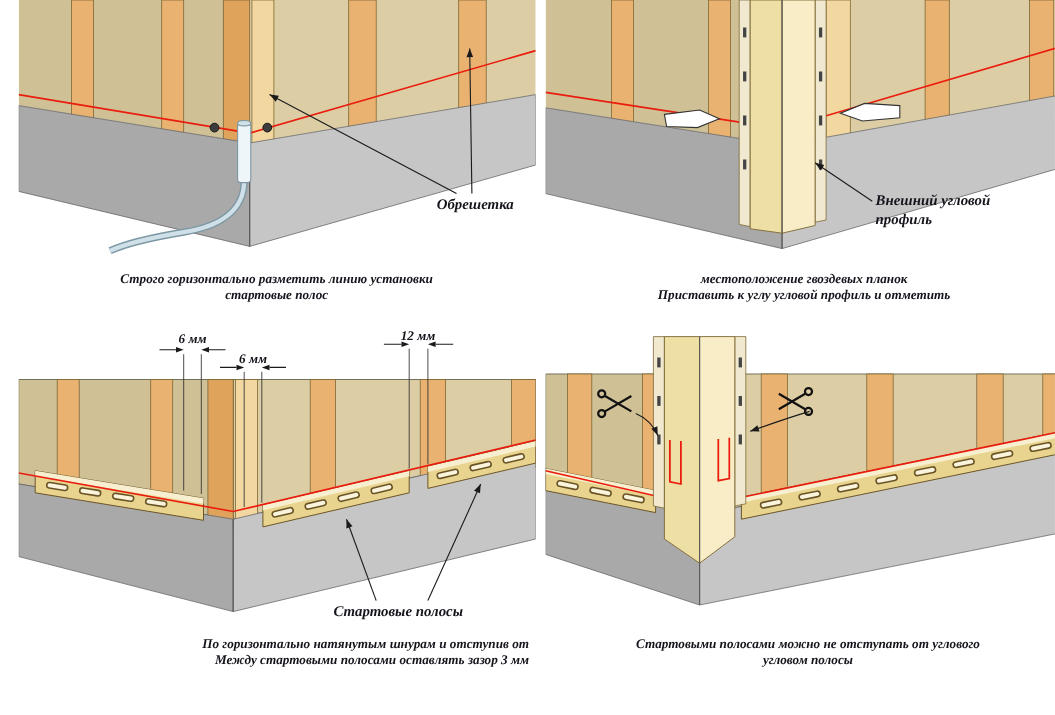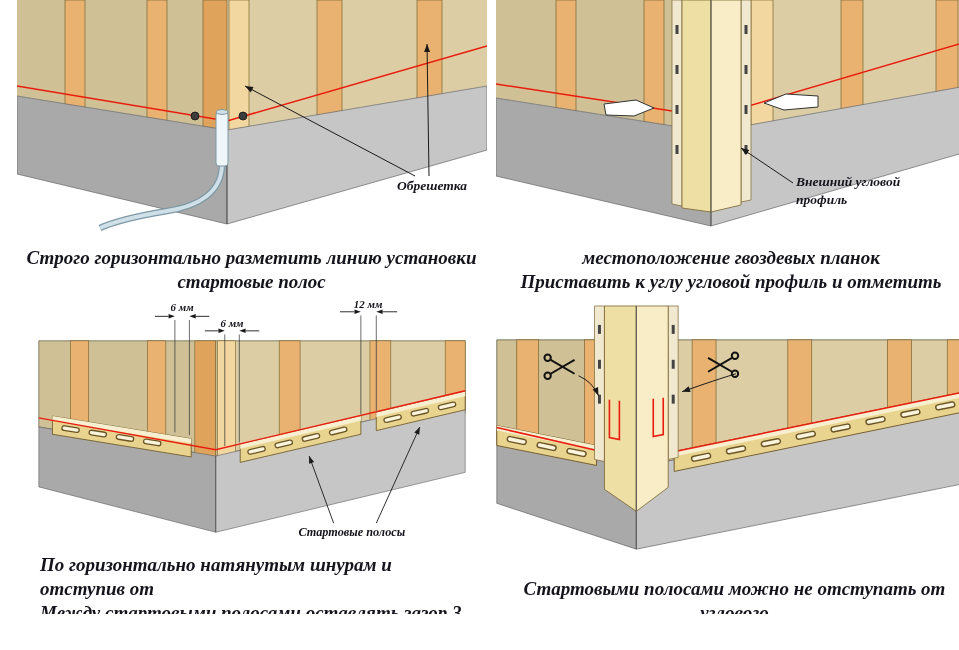--- a/index.html
+++ b/index.html
@@ -1,24 +1,24 @@
 <!DOCTYPE html>
 <html style="--wall_left: #cfc096; --wall_right: #dccda4; --batten: #e9b271; --batten_light: #f3d7a0; --batten_dark: #dfa35c; --foundation_left: #a9a9a9; --foundation_right: #c6c6c6; --red: #ea1c0d; --profile_left: #eedfa5; --profile_right: #f8edc6; --flange: #f1e9cf; --strip: #e8d48f; --strip_light: #f7efcf; --ink: #14141c;"><head>
 <meta charset="utf-8">
 <style>
   html,body{margin:0;padding:0;background:#fff;}
   .page{width:959px;height:614px;background:#fff;position:relative;display:grid;
         grid-template-columns:479px 480px;grid-template-rows:300px 350px;overflow:hidden;
         font-family:"Liberation Serif",serif;margin-left:12px;}
   .panel{position:relative;display:flex;flex-direction:column;align-items:center;}
   svg{display:block;}
-  .caption{margin-top:6px;width:100%;font-style:italic;font-weight:700;font-size:19px;
+  .caption{margin-top:6px;width:100%;font-style:italic;font-weight:700;font-size:12px;
            line-height:1.28;color:var(--ink);box-sizing:border-box;}
   .caption.center{text-align:center;}
-  .caption.left3{text-align:left;padding-left:28px;padding-right:10px;}
+  .caption.left3{text-align:right;padding-left:28px;padding-right:10px;}
   .caption.left4{text-align:center;padding-left:15px;padding-right:8px;}
 
   
   .wL{fill:var(--wall_left);}
   .wR{fill:var(--wall_right);}
   .edged{stroke:#6f6f55;stroke-width:.9;}
   .bt{fill:var(--batten);stroke:#7a6430;stroke-width:.7;}
   .btl{fill:var(--batten_light);stroke:#7a6430;stroke-width:.7;}
   .btd{fill:var(--batten_dark);stroke:#7a6430;stroke-width:.7;}
   .fL{fill:var(--foundation_left);stroke:#666;stroke-width:.7;}

